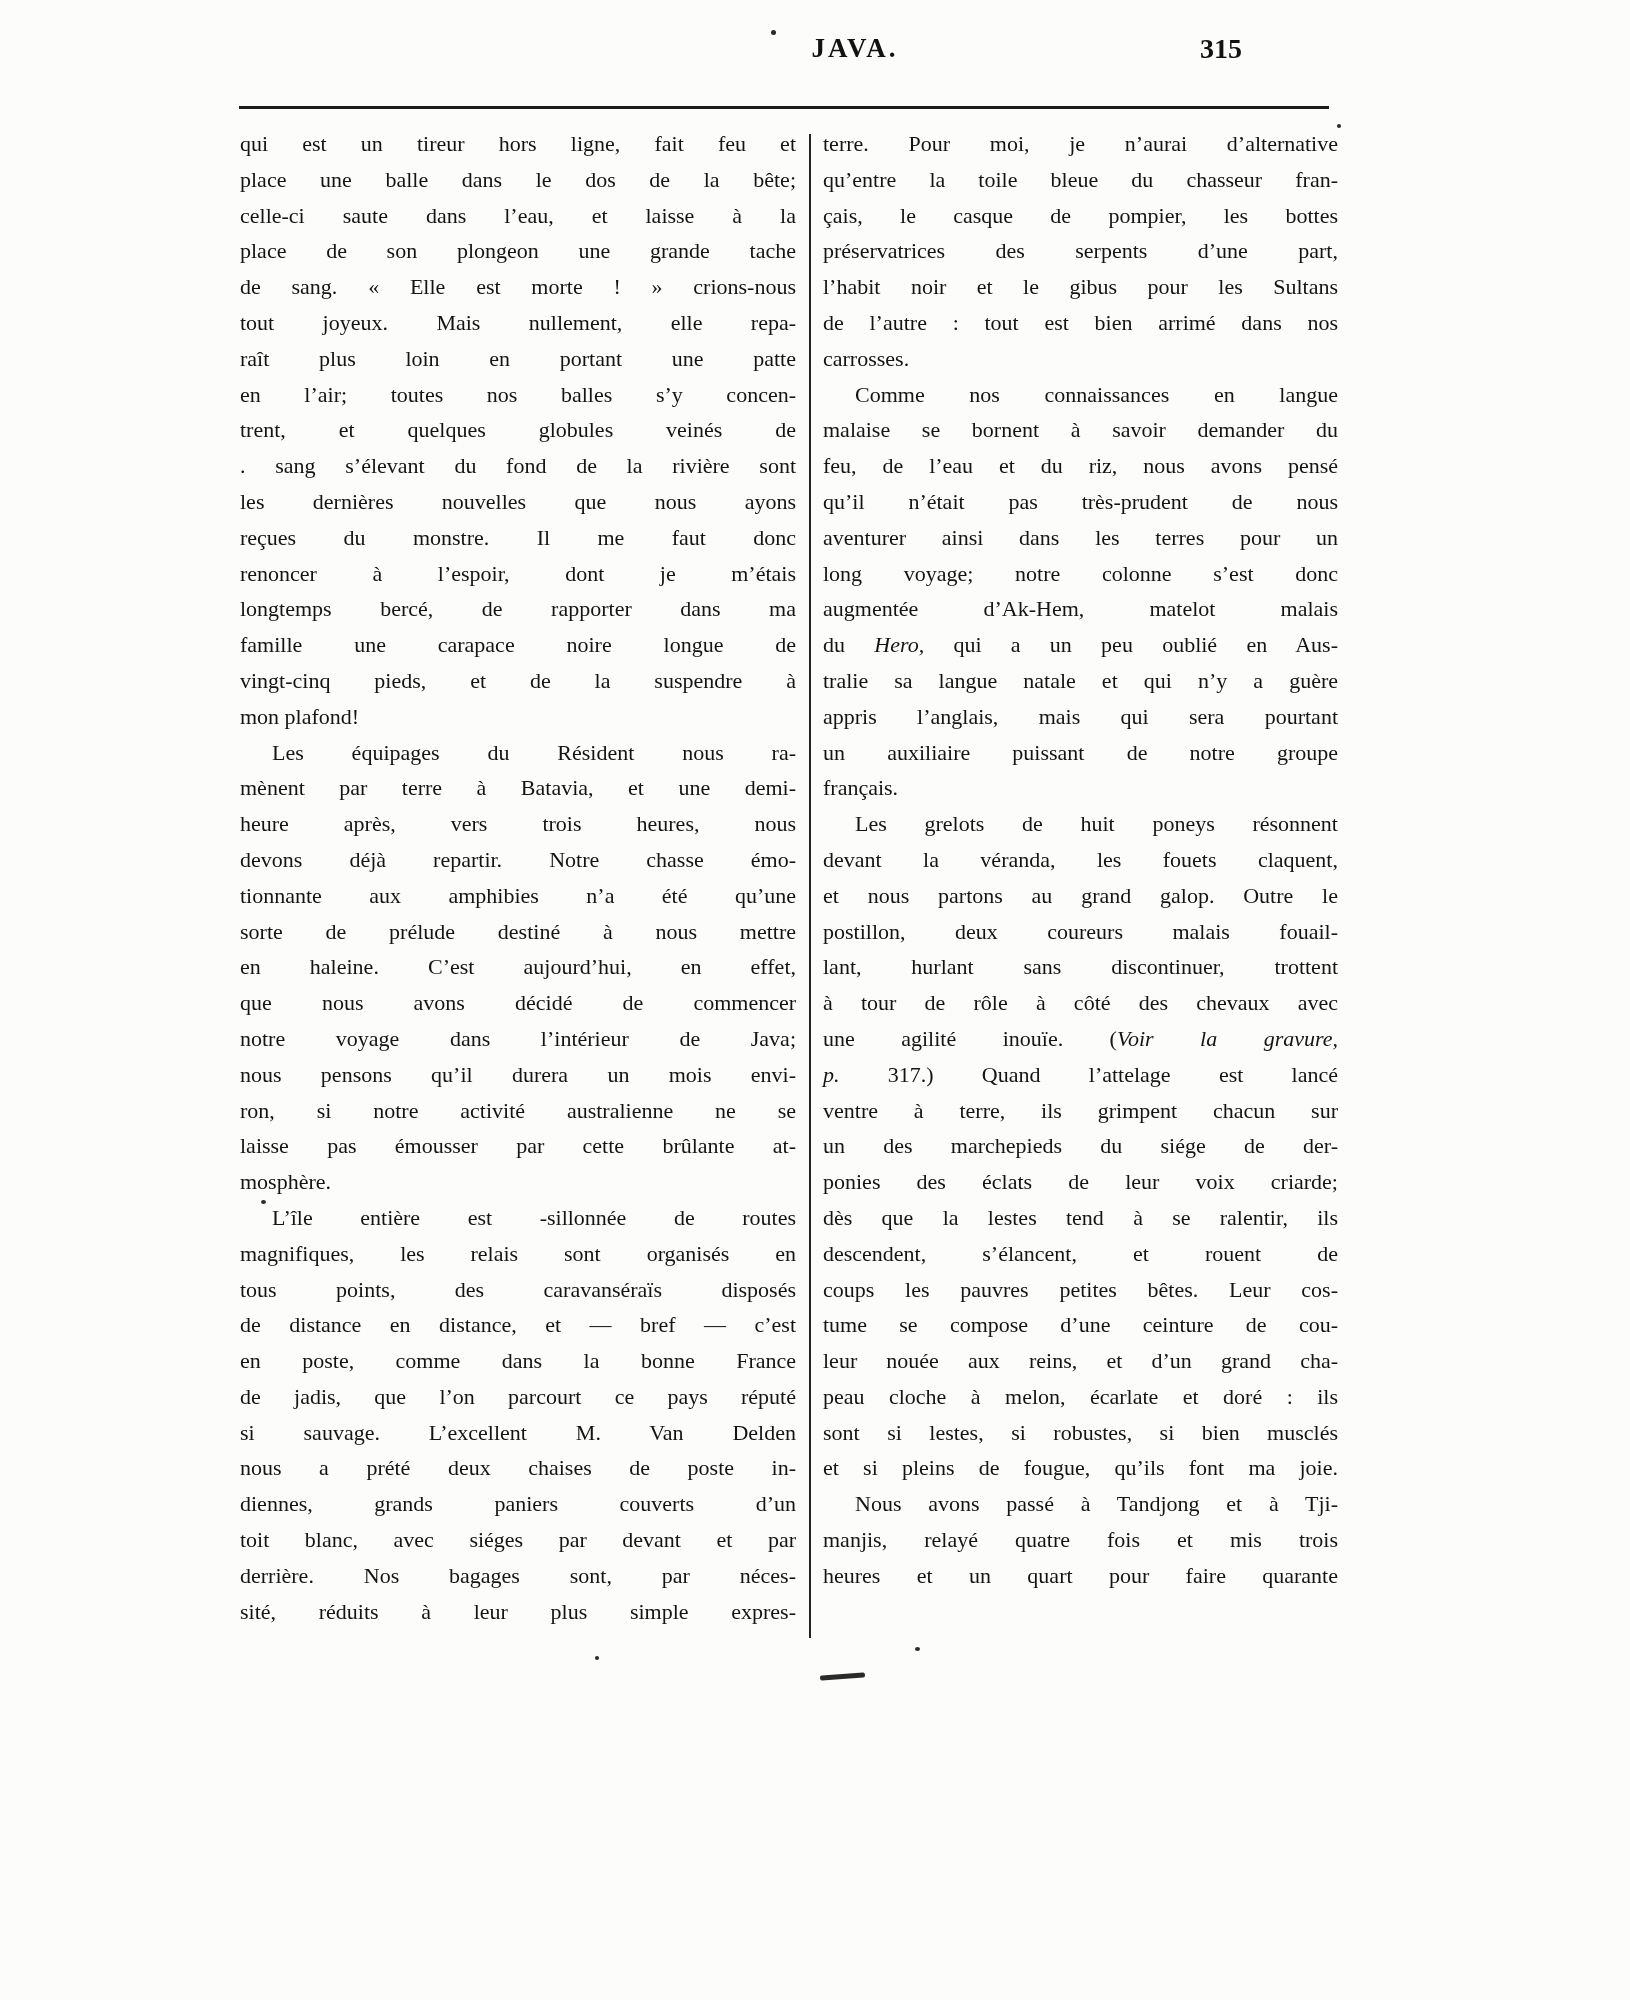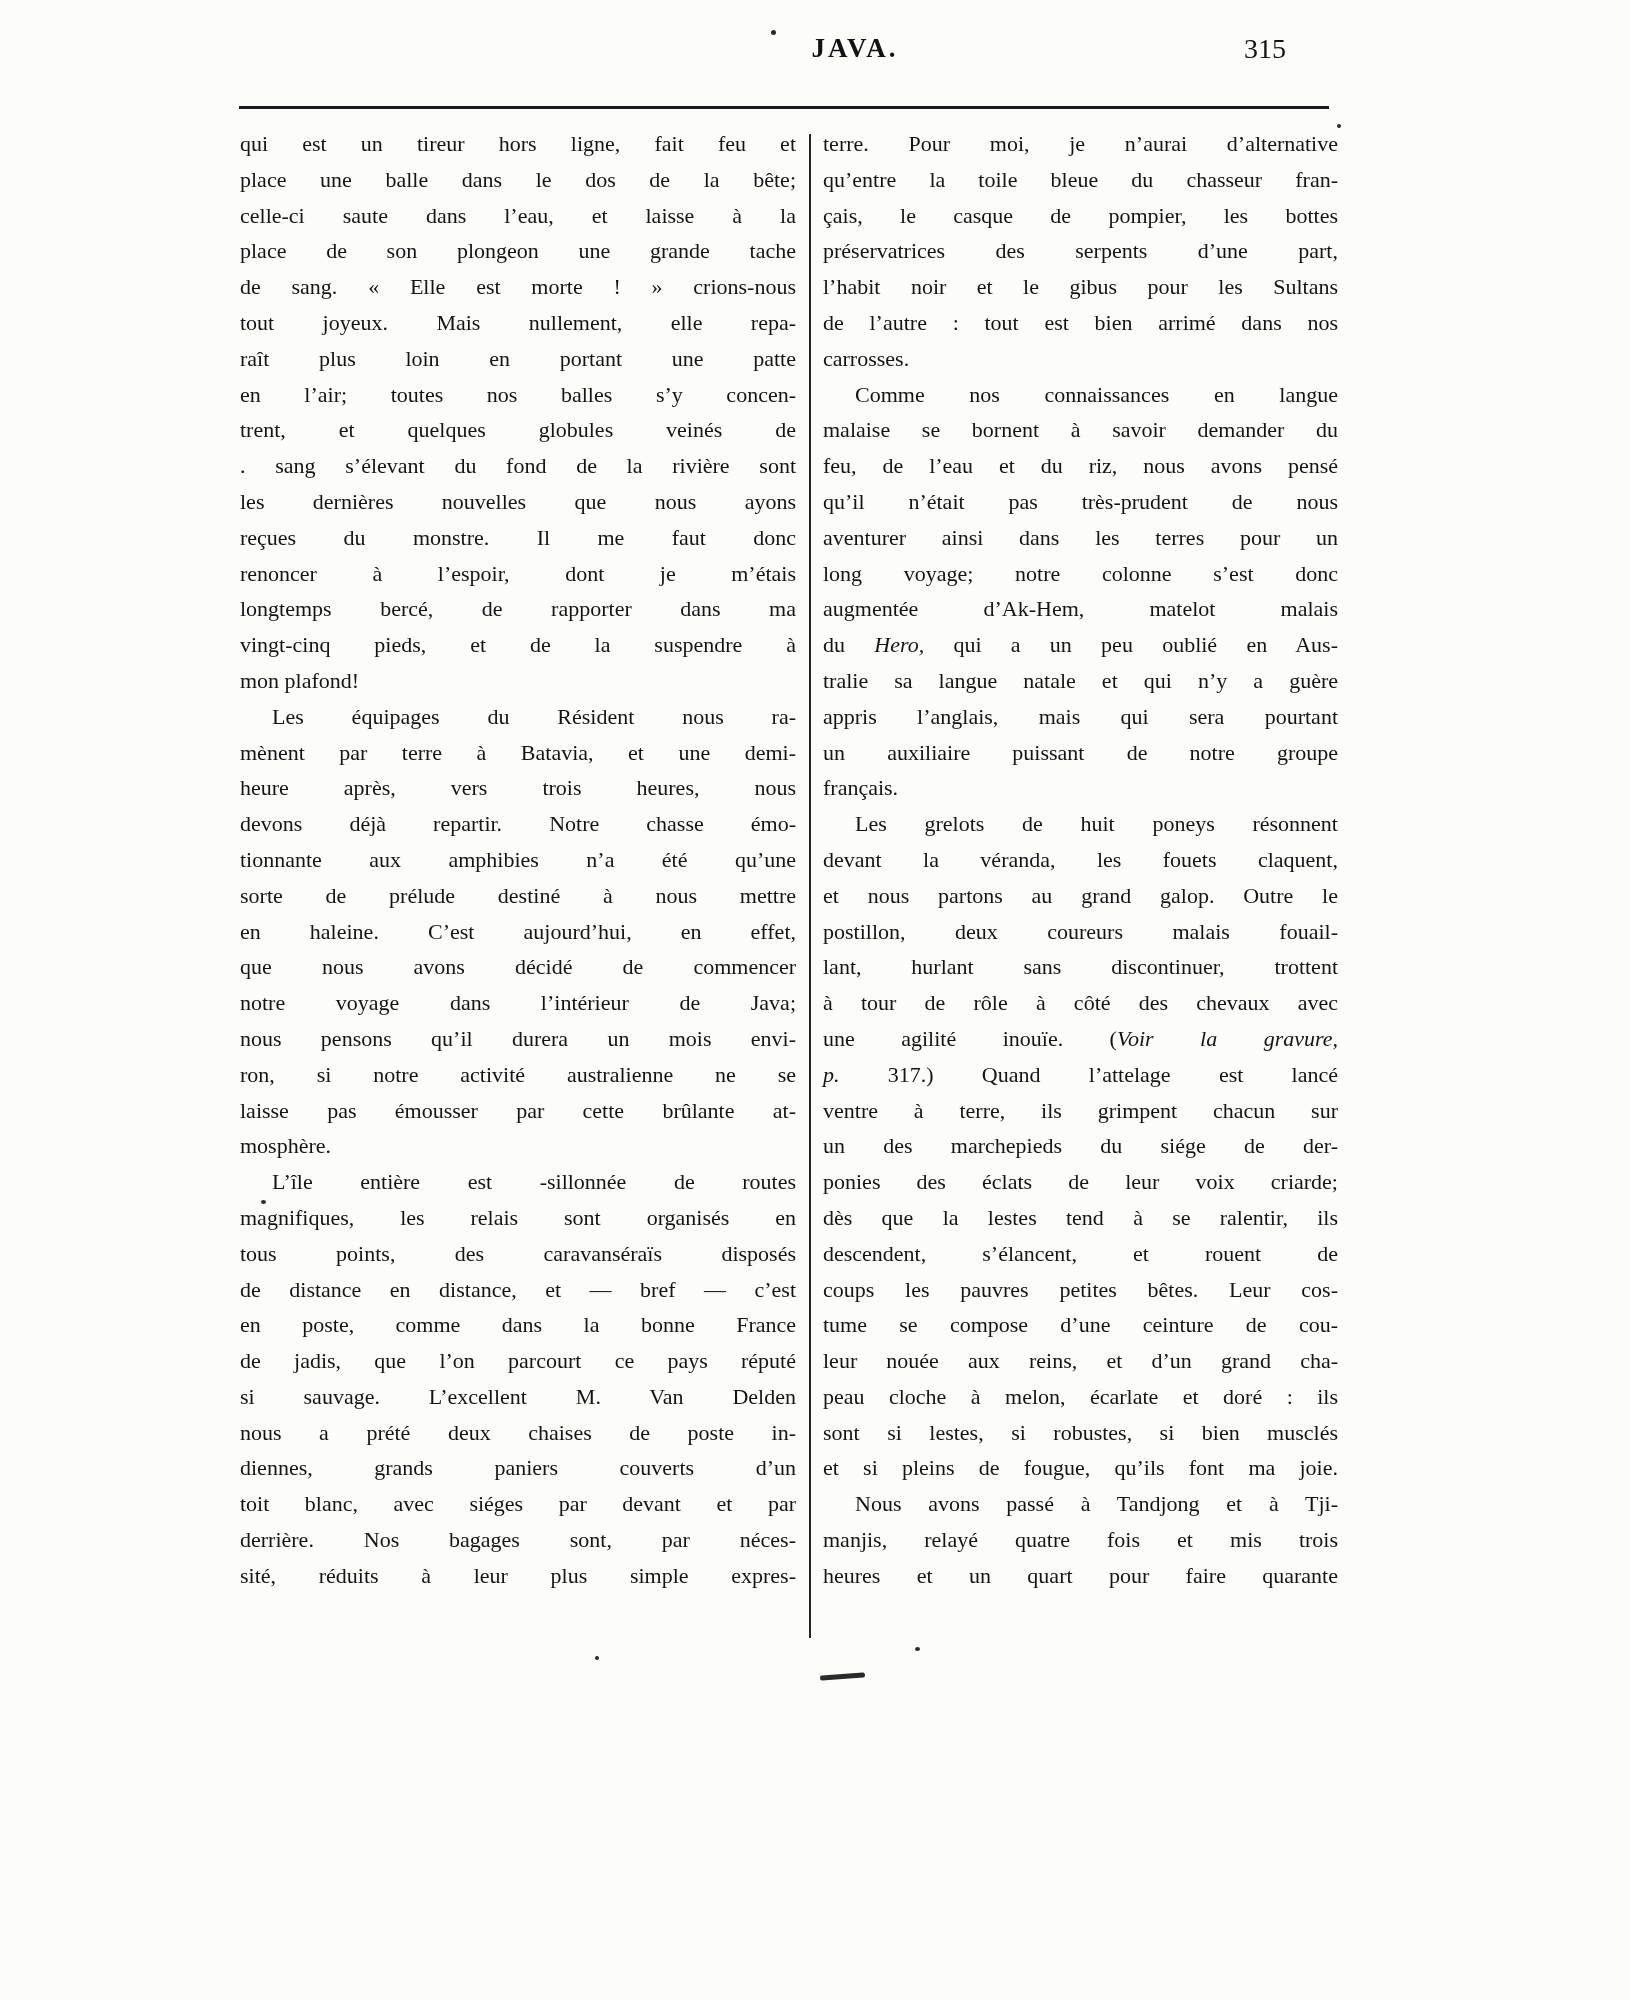--- a/index.html
+++ b/index.html
@@ -14,22 +14,22 @@
   }
   .header-title{
     position:absolute;top:33px;left:0;width:1630px;
     text-align:center;
     font-size:27px;font-weight:bold;letter-spacing:3px;
     color:#121212;
     margin-left:40px;
   }
   .page-number{
     position:absolute;top:33px;left:1200px;width:130px;
-    text-align:center;
-    font-size:28px;font-weight:normal;
+    text-align:left;
+    font-size:28px;font-weight:bold;
     color:#121212;
   }
   .rule{
     position:absolute;left:239px;top:106px;width:1090px;height:3px;
     background:#1c1c1c;
   }
   .divider{
     position:absolute;left:809px;top:134px;width:2px;height:1504px;
     background:#242424;
   }
@@ -70,20 +70,21 @@
       <div class="line">de sang. « Elle est morte ! » crions-nous</div>
       <div class="line">tout joyeux. Mais nullement, elle repa-</div>
       <div class="line">raît plus loin en portant une patte</div>
       <div class="line">en l’air; toutes nos balles s’y concen-</div>
       <div class="line">trent, et quelques globules veinés de</div>
       <div class="line">. sang s’élevant du fond de la rivière sont</div>
       <div class="line">les dernières nouvelles que nous ayons</div>
       <div class="line">reçues du monstre. Il me faut donc</div>
       <div class="line">renoncer à l’espoir, dont je m’étais</div>
       <div class="line">longtemps bercé, de rapporter dans ma</div>
+      <div class="line">famille une carapace noire longue de</div>
       <div class="line">vingt-cinq pieds, et de la suspendre à</div>
       <div class="line end">mon plafond!</div>
       <div class="line indent">Les équipages du Résident nous ra-</div>
       <div class="line">mènent par terre à Batavia, et une demi-</div>
       <div class="line">heure après, vers trois heures, nous</div>
       <div class="line">devons déjà repartir. Notre chasse émo-</div>
       <div class="line">tionnante aux amphibies n’a été qu’une</div>
       <div class="line">sorte de prélude destiné à nous mettre</div>
       <div class="line">en haleine. C’est aujourd’hui, en effet,</div>
       <div class="line">que nous avons décidé de commencer</div>

